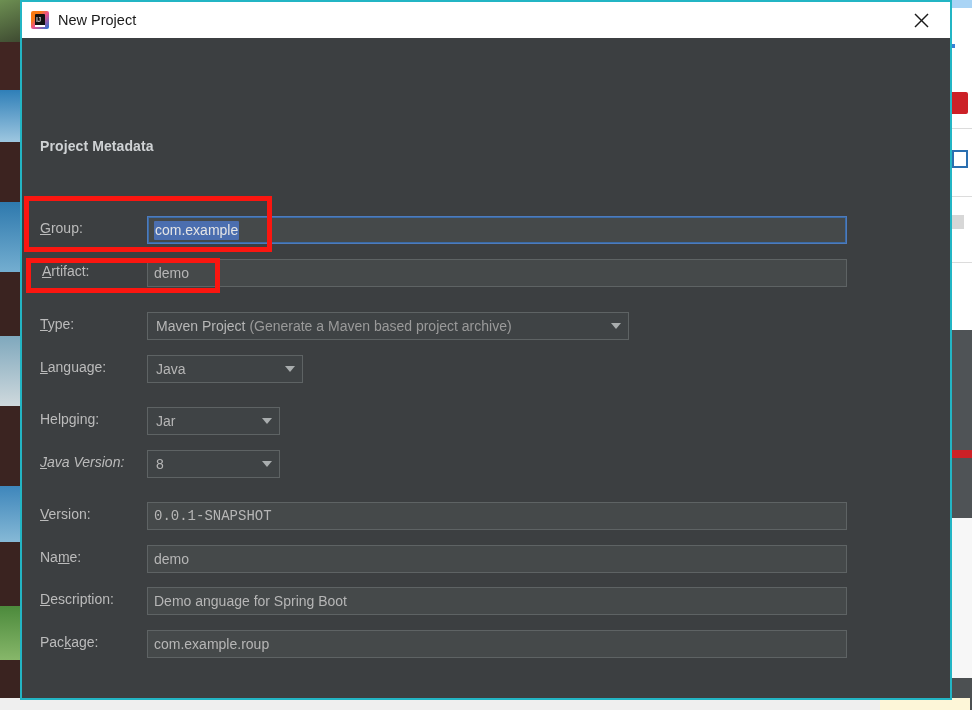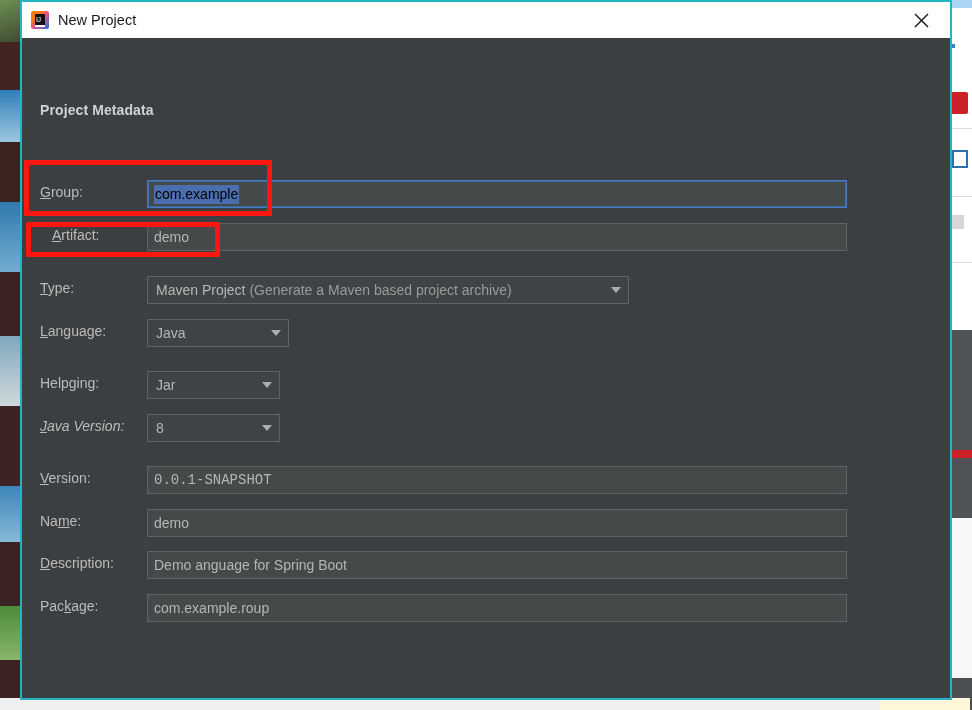--- a/index.html
+++ b/index.html
@@ -34,21 +34,21 @@
   }
 
   
   #dialog {
     position: absolute;
     left: 20px; top: 0px;
     width: 932px; height: 700px;
     background: #3c3f41;
     border: 2px solid #23b5c4;
     border-top: none;
-    display: flex; flex-direction: column;
+    display: flex; flex-direction: column; gap: 36px;
   }
   .titlebar {
     height: 38px; background: #ffffff;
     border-top: 2px solid #23b5c4;
     display: flex; align-items: center;
     position: relative; flex: none;
   }
   .ij-icon {
     width: 18px; height: 18px; margin-left: 9px; margin-right: 9px;
     position: relative; flex: none;
@@ -106,21 +106,21 @@
     background: #45494a; border: 1px solid #5e6364;
     display: flex; align-items: center;
     padding: 0 6px; font-size: 14px; color: #b6b6b6;
   }
   .field.focused {
     background: #45494a;
     border: 1px solid #4d7bbd;
     box-shadow: 0 0 0 1px #3b6ba5 inset;
   }
   .sel {
-    background: #4b6eaf; color: #000000; padding: 1px 1px 2px 1px;
+    background: #4b6eaf; color: #e5e5e5; padding: 1px 1px 2px 1px;
     border-radius: 1px;
   }
 
   .combo {
     position: absolute; top: 0; height: 28px;
     background: #3f4345; border: 1px solid #5e6364;
     display: flex; align-items: center;
     padding: 0 4px 0 8px; font-size: 14px; color: #b6b6b6;
     cursor: pointer;
   }
@@ -216,40 +216,40 @@
       <div class="section-title">Project Metadata</div>
 
       <div class="row" style="top:98px;">
         <span class="lbl" style="left:18px;"><u>G</u><span>roup:</span></span>
         <div class="field focused" style="left:125px;width:700px;">
           <span class="sel">com.example</span>
         </div>
       </div>
 
       <div class="row" style="top:141px;">
-        <span class="lbl" style="left:30px;"><u>A</u><span>rtifact:</span></span>
+        <span class="lbl" style="left:20px;"><u>A</u><span>rtifact:</span></span>
         <div class="field" style="left:125px;width:700px;">
           <span>demo</span>
         </div>
       </div>
 
       <div class="row" style="top:194px;">
         <span class="lbl" style="left:18px;"><u>T</u><span>ype:</span></span>
         <div class="combo" style="left:125px;width:482px;">
           <span class="val"><span>Maven Project</span>
             <span class="muted">(Generate a Maven based project archive)</span></span>
           <span class="arrow">
               <i></i>
             </span>
         </div>
       </div>
 
       <div class="row" style="top:237px;">
         <span class="lbl" style="left:18px;"><u>L</u><span>anguage:</span></span>
-        <div class="combo" style="left:125px;width:142px;">
+        <div class="combo" style="left:125px;width:156px;">
           <span class="val">Java</span>
           <span class="arrow">
               <i></i>
             </span>
         </div>
       </div>
 
       <div class="row" style="top:289px;">
         <span class="lbl" style="left:18px;"><span>Help</span><u>g</u><span>ing:</span></span>
         <div class="combo" style="left:125px;width:133px;">

